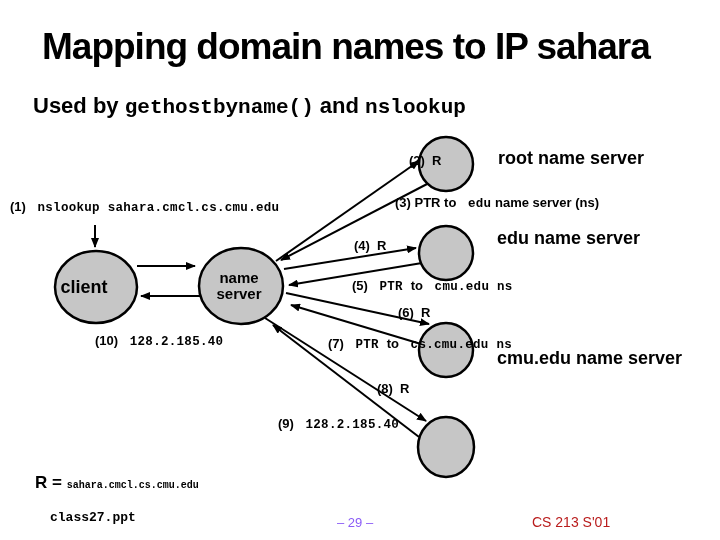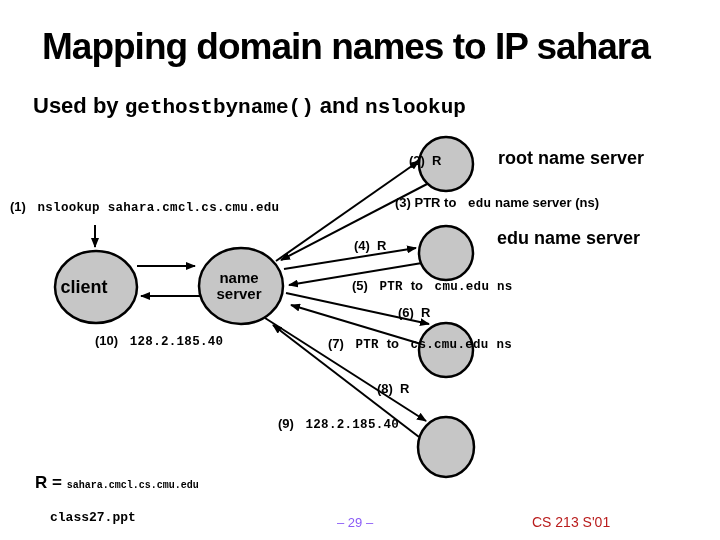--- a/index.html
+++ b/index.html
@@ -63,20 +63,21 @@
     </g>
   </svg>
 
   <div class="abs title">Mapping domain names to IP sahara</div>
   <div class="abs subtitle"><span>Used by </span><span class="mono">gethostbyname()</span><span> and </span><span class="mono">nslookup</span></div>
 
   <div class="abs nodelabel client-label">client</div>
   <div class="abs nodelabel ns-label"><div>name</div><div>server</div></div>
   <div class="abs srvlabel" style="left:498px; top:148px;">root name server</div>
   <div class="abs srvlabel" style="left:497px; top:228px;">edu name server</div>
+  <div class="abs srvlabel" style="left:497px; top:348px;">cmu.edu name server</div>
 
   <div class="abs step" style="left:10px; top:199px;"><span>(1) </span><span class="mono">nslookup sahara.cmcl.cs.cmu.edu</span></div>
   <div class="abs step" style="left:367px; top:153px;margin-left:42px;">(2)  R</div>
   <div class="abs step" style="left:395px; top:195px;"><span>(3) </span><span>PTR to </span><span class="mono">edu</span><span> name server (ns)</span></div>
   <div class="abs step" style="left:354px; top:238px;">(4)  R</div>
   <div class="abs step" style="left:352px; top:278px;"><span>(5) </span><span class="mono">PTR </span><span>to </span><span class="mono">cmu.edu ns</span></div>
   <div class="abs step" style="left:398px; top:305px;">(6)  R</div>
   <div class="abs step" style="left:328px; top:336px;"><span>(7) </span><span class="mono">PTR </span><span>to </span><span class="mono">cs.cmu.edu ns</span></div>
   <div class="abs step" style="left:377px; top:381px;">(8)  R</div>
   <div class="abs step" style="left:278px; top:416px;"><span>(9) </span><span class="mono">128.2.185.40</span></div>

